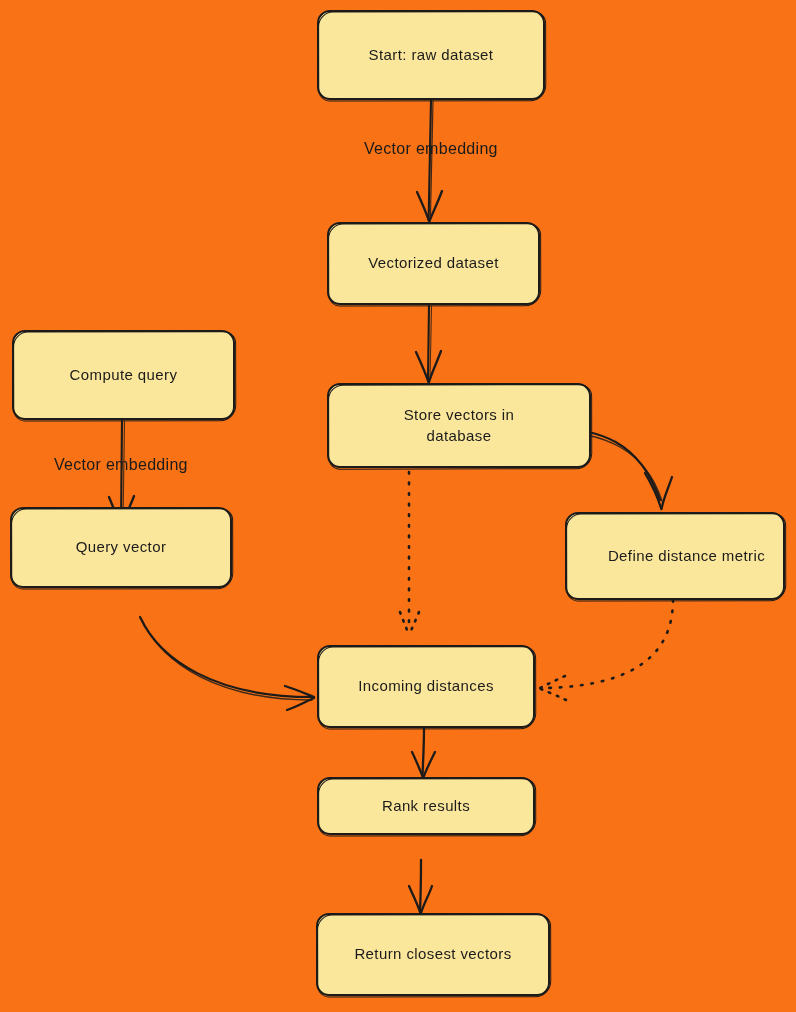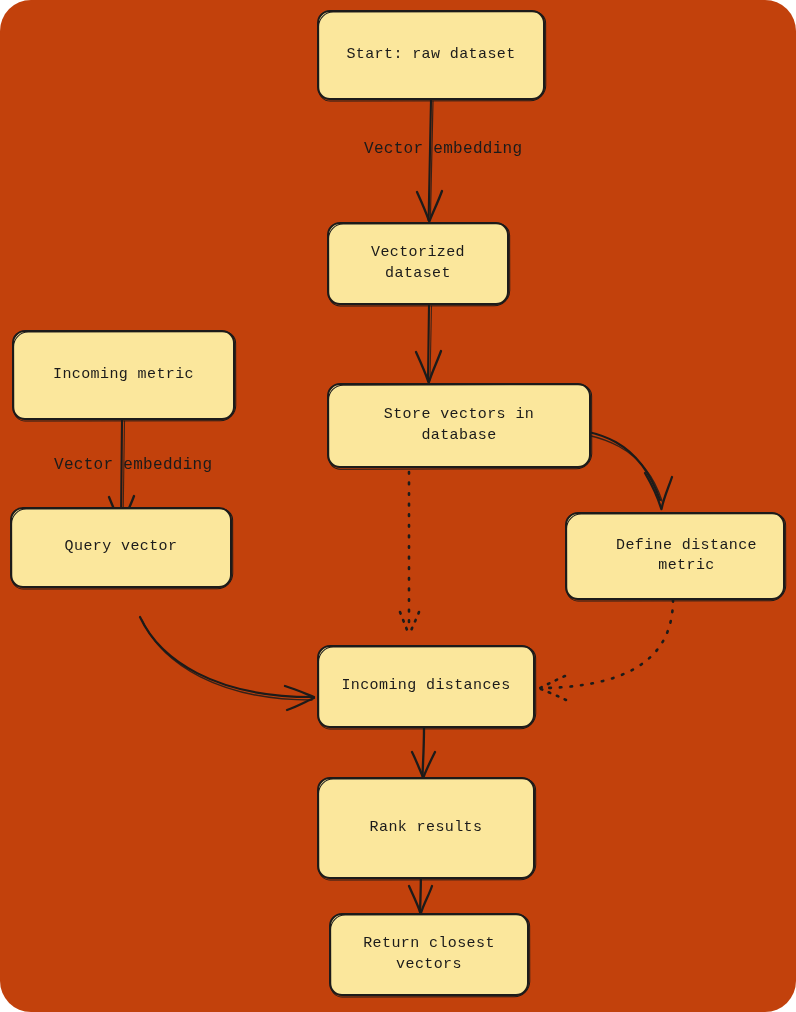--- a/index.html
+++ b/index.html
@@ -4,24 +4,23 @@
 <style>
   html, body {
     margin: 0;
     padding: 0;
     background: #ffffff;
   }
   #canvas {
     position: relative;
     width: 796px;
     height: 1012px;
-    background: #c2410c;
+    background: #f97316;
     overflow: hidden;
-    font-family: Liberation Mono, monospace;
-    border-radius: 31px;
+    font-family: Liberation Sans, sans-serif;
   }
   #wires {
     position: absolute;
     left: 0; top: 0;
     width: 796px;
     height: 1012px;
     pointer-events: none;
   }
   .node {
     position: absolute;
@@ -137,64 +136,64 @@
       <path d="M432,886 C429,895 424,903 421,913" fill="none" stroke="#1C1B1A" stroke-width="2.3" stroke-linecap="round"></path>
     </g>
   </svg>
 
   <div class="node" style="left:317px; top:10px; width:228px; height:90px;">
     <span class="shape"></span>
     <span class="shape2"></span>
     <span class="node-label">Start: raw dataset</span>
   </div>
 
-  <div class="node" style="left:327px; top:222px; width:182px; height:83px;">
+  <div class="node" style="left:327px; top:222px; width:213px; height:83px;">
     <span class="shape"></span>
     <span class="shape2"></span>
     <span class="node-label">Vectorized dataset</span>
   </div>
 
   <div class="node" style="left:327px; top:383px; width:264px; height:85px;">
     <span class="shape"></span>
     <span class="shape2"></span>
     <span class="node-label">Store vectors in
 database</span>
   </div>
 
   <div class="node" style="left:12px; top:330px; width:223px; height:90px;">
     <span class="shape"></span>
     <span class="shape2"></span>
-    <span class="node-label">Incoming metric</span>
+    <span class="node-label">Compute query</span>
   </div>
 
   <div class="node" style="left:10px; top:507px; width:222px; height:81px;">
     <span class="shape"></span>
     <span class="shape2"></span>
     <span class="node-label">Query vector</span>
   </div>
 
   <div class="node" style="left:565px; top:512px; width:220px; height:88px;padding-left:23px;">
     <span class="shape"></span>
     <span class="shape2"></span>
     <span class="node-label">Define distance metric</span>
   </div>
 
   <div class="node" style="left:317px; top:645px; width:218px; height:83px;">
     <span class="shape"></span>
     <span class="shape2"></span>
     <span class="node-label">Incoming distances</span>
   </div>
 
-  <div class="node" style="left:317px; top:777px; width:218px; height:102px;text-align:right;">
+  <div class="node" style="left:317px; top:777px; width:218px; height:58px;text-align:right;">
     <span class="shape"></span>
     <span class="shape2"></span>
     <span class="node-label">Rank results</span>
   </div>
 
-  <div class="node" style="left:329px; top:913px; width:200px; height:83px;">
+  <div class="node" style="left:316px; top:913px; width:234px; height:83px;">
     <span class="shape"></span>
     <span class="shape2"></span>
     <span class="node-label">Return closest vectors</span>
   </div>
 
   <div class="edge-label" style="left:364px; top:140px;">Vector embedding</div>
   <div class="edge-label" style="left:54px; top:456px;">Vector embedding</div>
 
 </div>
 

